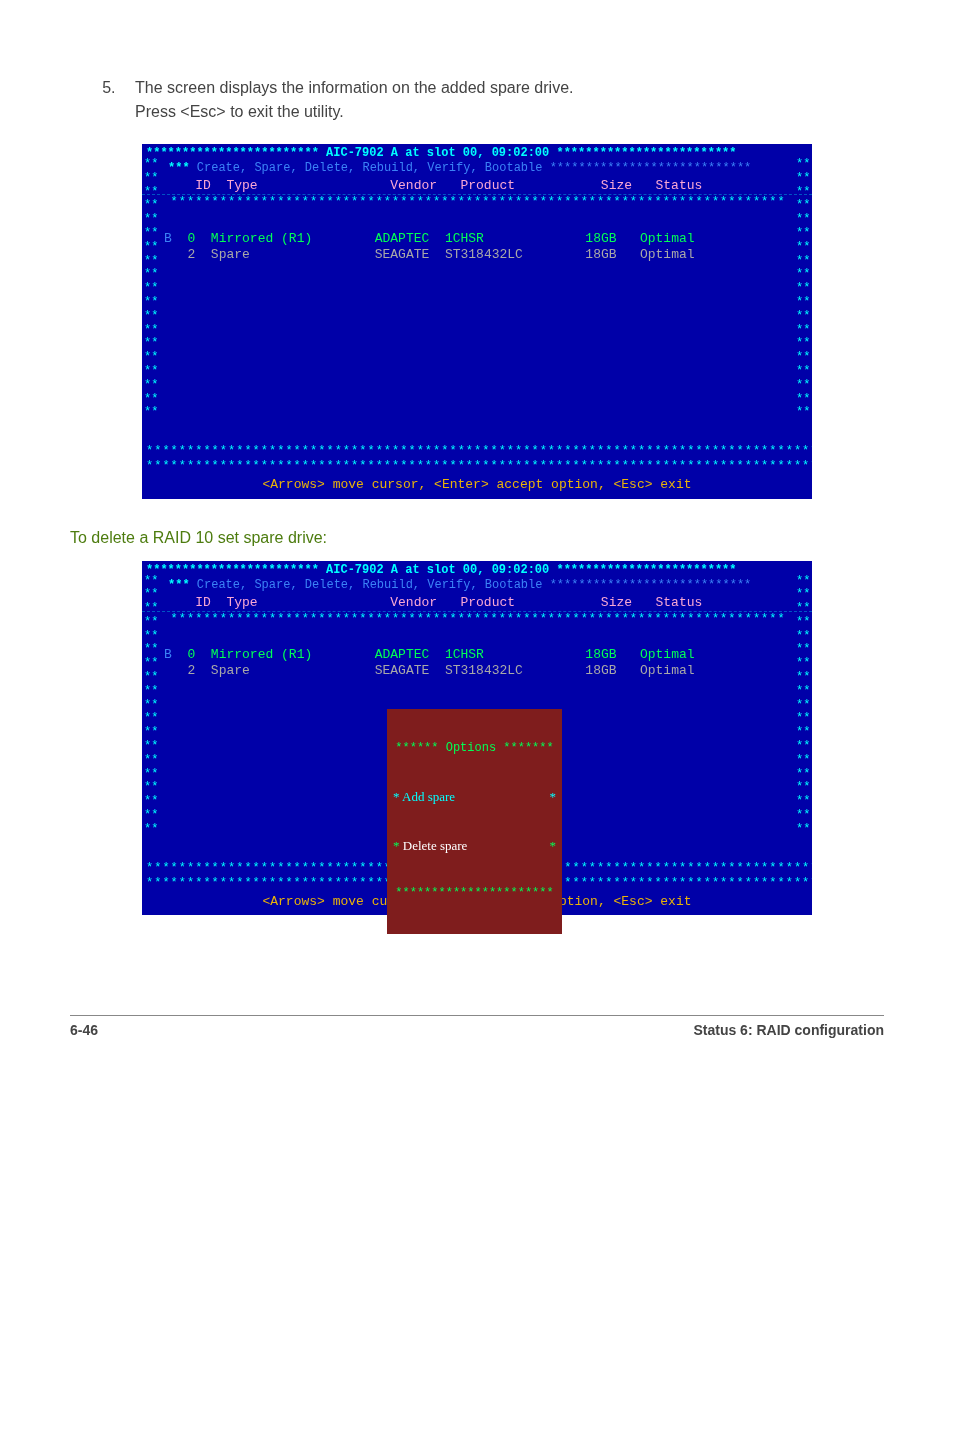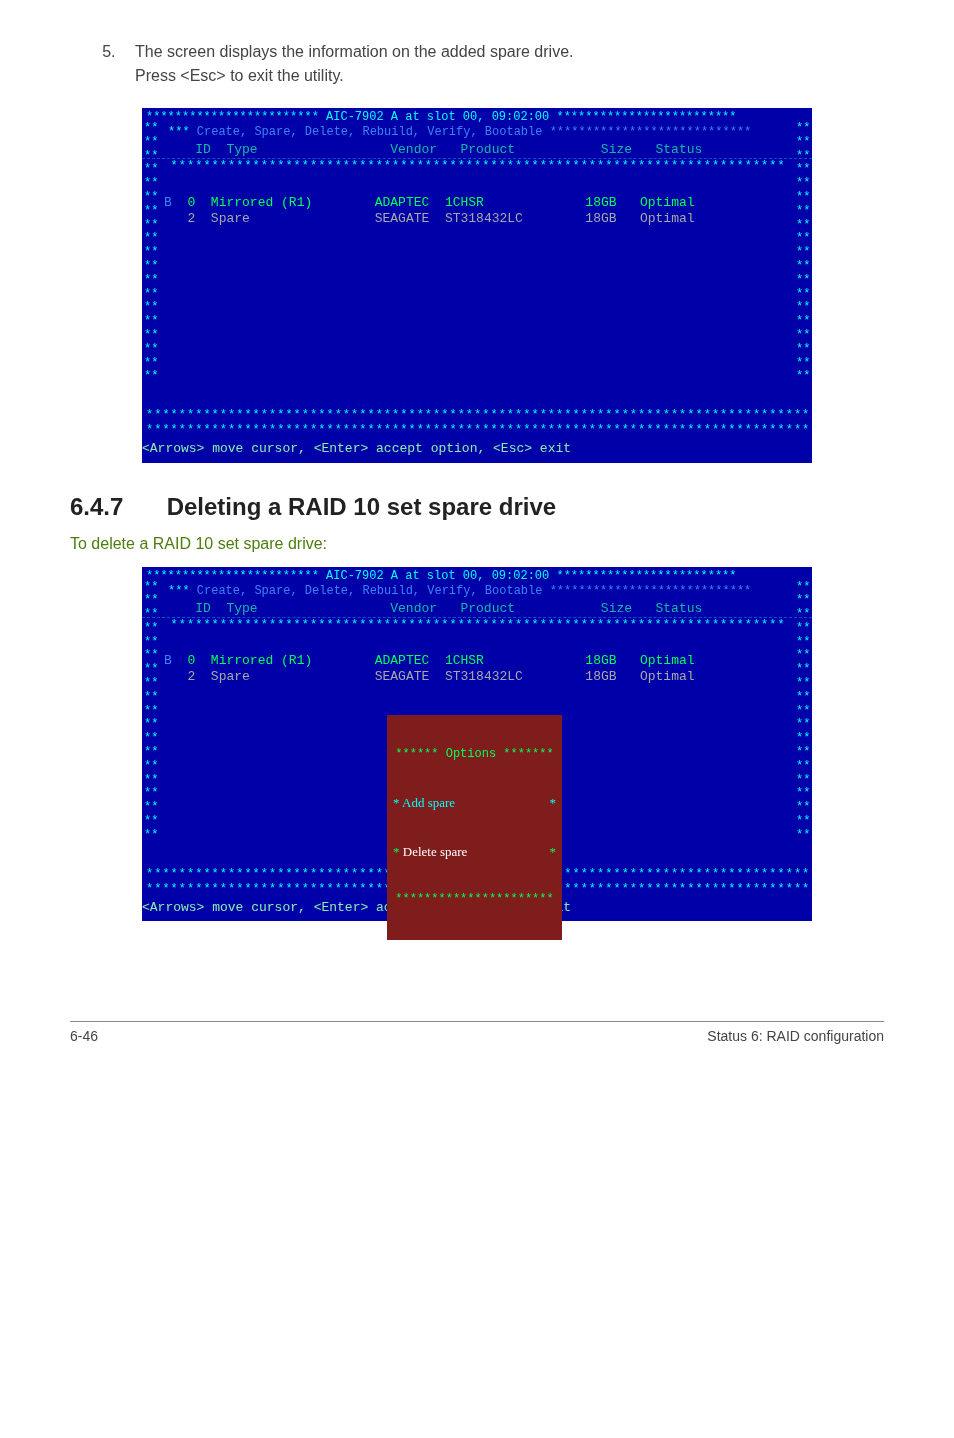--- a/index.html
+++ b/index.html
@@ -16,20 +16,21 @@
   ol {
     list-style: decimal;
     padding-left: 50px;
     margin: 0 0 20px 0;
   }
   ol li {
     padding-left: 15px;
     font-size: 16px;
     line-height: 1.5;
     color: #444;
+    margin-top: 36px;
   }
   .terminal {
     width: 670px;
     margin: 12px auto 30px auto;
     background: #0000a8;
     color: #fff;
     font-family: "Courier New", monospace;
     font-size: 13px;
     line-height: 1.25;
     position: relative;
@@ -38,47 +39,48 @@
   .term-titlebar {
     color: #00ffff;
     text-align: left;
     padding: 2px 4px 0 4px;
     white-space: pre;
     letter-spacing: 0px;
     font-size: 12px;
   }
   .term-menubar { color: #00ffff; padding: 0 4px 0 26px; font-size: 12px; white-space: pre; }
   .term-header {
-    color: #14b8a6;
+    color: #f9a8d4;
     padding: 2px 0 0 22px;
     white-space: pre;
     font-size: 13px;
     border-bottom: 1px dashed #00ffff55;
   }
   .term-body {
     padding: 4px 0 0 22px;
     white-space: pre;
     min-height: 230px;
     position: relative;
   }
   .term-body .row { white-space: pre; text-align: center; }
   .green { color: #00ff55; }
-  .cyan { color: #00ffff; }
+  .cyan { color: #00ffff; font-weight: bold; }
   .white { color: #3b82f6; }
   .gray { color: #a8a8a8; }
   .stars-line {
     color: #00ffff;
     letter-spacing: 1px;
     font-size: 12px;
     padding: 0 4px;
     white-space: pre;
     overflow: hidden;
   }
   .term-footer {
-    color: #86efac;
+    color: #eab308;
+    text-align: center;
     padding: 3px 0 5px 0;
     font-size: 13px;
   }
   .term-edge-left, .term-edge-right {
     position: absolute;
     top: 14px;
     bottom: 42px;
     width: 14px;
     color: #00ffff;
     font-size: 12px;
@@ -126,20 +128,21 @@
     margin: 0 0 14px 0;
   }
   .footer {
     border-top: 1px solid #888;
     margin-top: 100px;
     padding-top: 6px;
     font-size: 14px;
     color: #444;
     display: flex;
     justify-content: space-between;
+    font-weight: bold;
   }
 </style>
 </head>
 <body>
 
 <div class="page">
 
   <ol start="5">
     <li>
       <span>The screen displays the information on the added spare drive.</span><br>
@@ -156,24 +159,20 @@
     <div class="stars-line">   ***************************************************************************</div>
     <div class="term-body">
 <span class="row"><span class="white">B</span>  <span class="green">0</span>  <span class="green">Mirrored (R1)</span>        <span class="green">ADAPTEC</span>  <span class="green">1CHSR</span>             <span class="green">18GB</span>   <span class="green">Optimal</span></span>
 <span class="row"><span> </span>  <span class="gray">2</span>  <span class="gray">Spare</span>                <span class="gray">SEAGATE</span>  <span class="gray">ST318432LC</span>        <span class="gray">18GB</span>   <span class="gray">Optimal</span></span>
     </div>
     <div class="stars-line">*************************************************************************************</div>
     <div class="stars-line">*************************************************************************************</div>
     <div class="term-footer">&lt;Arrows&gt; move cursor, &lt;Enter&gt; accept option, &lt;Esc&gt; exit</div>
   </div>
 
-  <h2 class="section">
-    <span class="num">6.4.7</span>
-    <span>Deleting a RAID 10 set spare drive</span>
-  </h2>
 
   <p class="body">To delete a RAID 10 set spare drive:</p>
 
 
   <div class="terminal">
     <div class="term-titlebar cyan">************************ AIC-7902 A at slot 00, 09:02:00 *************************</div>
     <div class="term-menubar"><span class="cyan">*** </span><span class="white">Create, Spare, Delete, Rebuild, Verify, Bootable ****************************</span></div>
     <div class="term-edge-left vborder">**<br>**<br>**<br>**<br>**<br>**<br>**<br>**<br>**<br>**<br>**<br>**<br>**<br>**<br>**<br>**<br>**<br>**<br>**</div>
     <div class="term-edge-right vborder">**<br>**<br>**<br>**<br>**<br>**<br>**<br>**<br>**<br>**<br>**<br>**<br>**<br>**<br>**<br>**<br>**<br>**<br>**</div>
     <div class="term-header">    ID  Type                 Vendor   Product           Size   Status</div>

